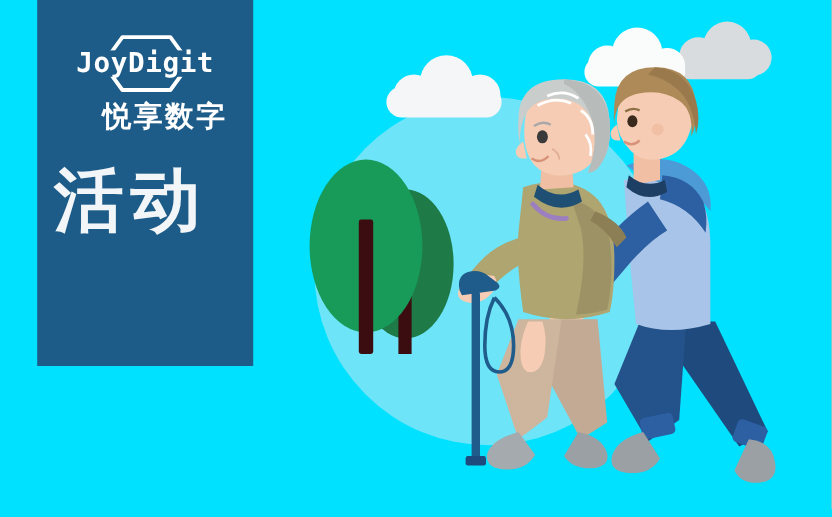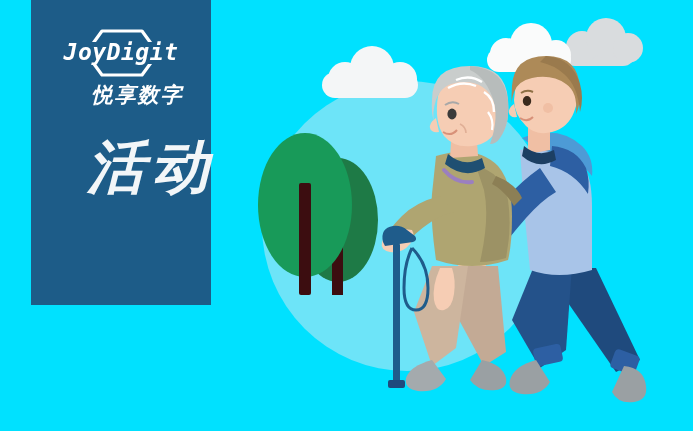--- a/index.html
+++ b/index.html
@@ -7,21 +7,20 @@
     padding: 0;
     background: #ffffff;
   }
   #poster {
     position: relative;
     width: 693px;
     height: 431px;
     overflow: hidden;
     font-family: "Liberation Sans", "DejaVu Sans", sans-serif;
     background: #0f766e;
-    font-style: italic;
   }
   #bg-cyan {
     position: absolute;
     inset: 0;
     background: #00E1FF;
   }
   #bg-circle {
     position: absolute;
     left: 262px;
     top: 81px;
@@ -46,40 +45,39 @@
     position: absolute;
     left: 0;
     top: 26px;
     width: 180px;
     text-align: center;
   }
   #logo-mark { display: block; margin: 0 auto; }
   #brand-cn {
     margin-top: 4px;
     color: #FFFFFF;
-    font-size: 21px;
+    font-size: 24px;
     font-weight: bold;
     letter-spacing: 2px;
     line-height: 1.1;
     font-family: "DejaVu Sans", "Liberation Sans", sans-serif;
     margin-left: 33px;
   }
   #title-block {
     position: absolute;
     left: 0;
     top: 134px;
     width: 156px;
     text-align: center;
     color: #F2F6F8;
     font-weight: bold;
     font-size: 58px;
     line-height: 1.14;
     letter-spacing: 6px;
     font-family: "DejaVu Sans", "Liberation Sans", sans-serif;
-    padding-left: 42px;
   }
   .title-line { display: block; }
 </style>
 </head>
 <body>
 
 <div id="poster">
 
   <div id="bg-cyan"></div>
   <div id="bg-circle"></div>

